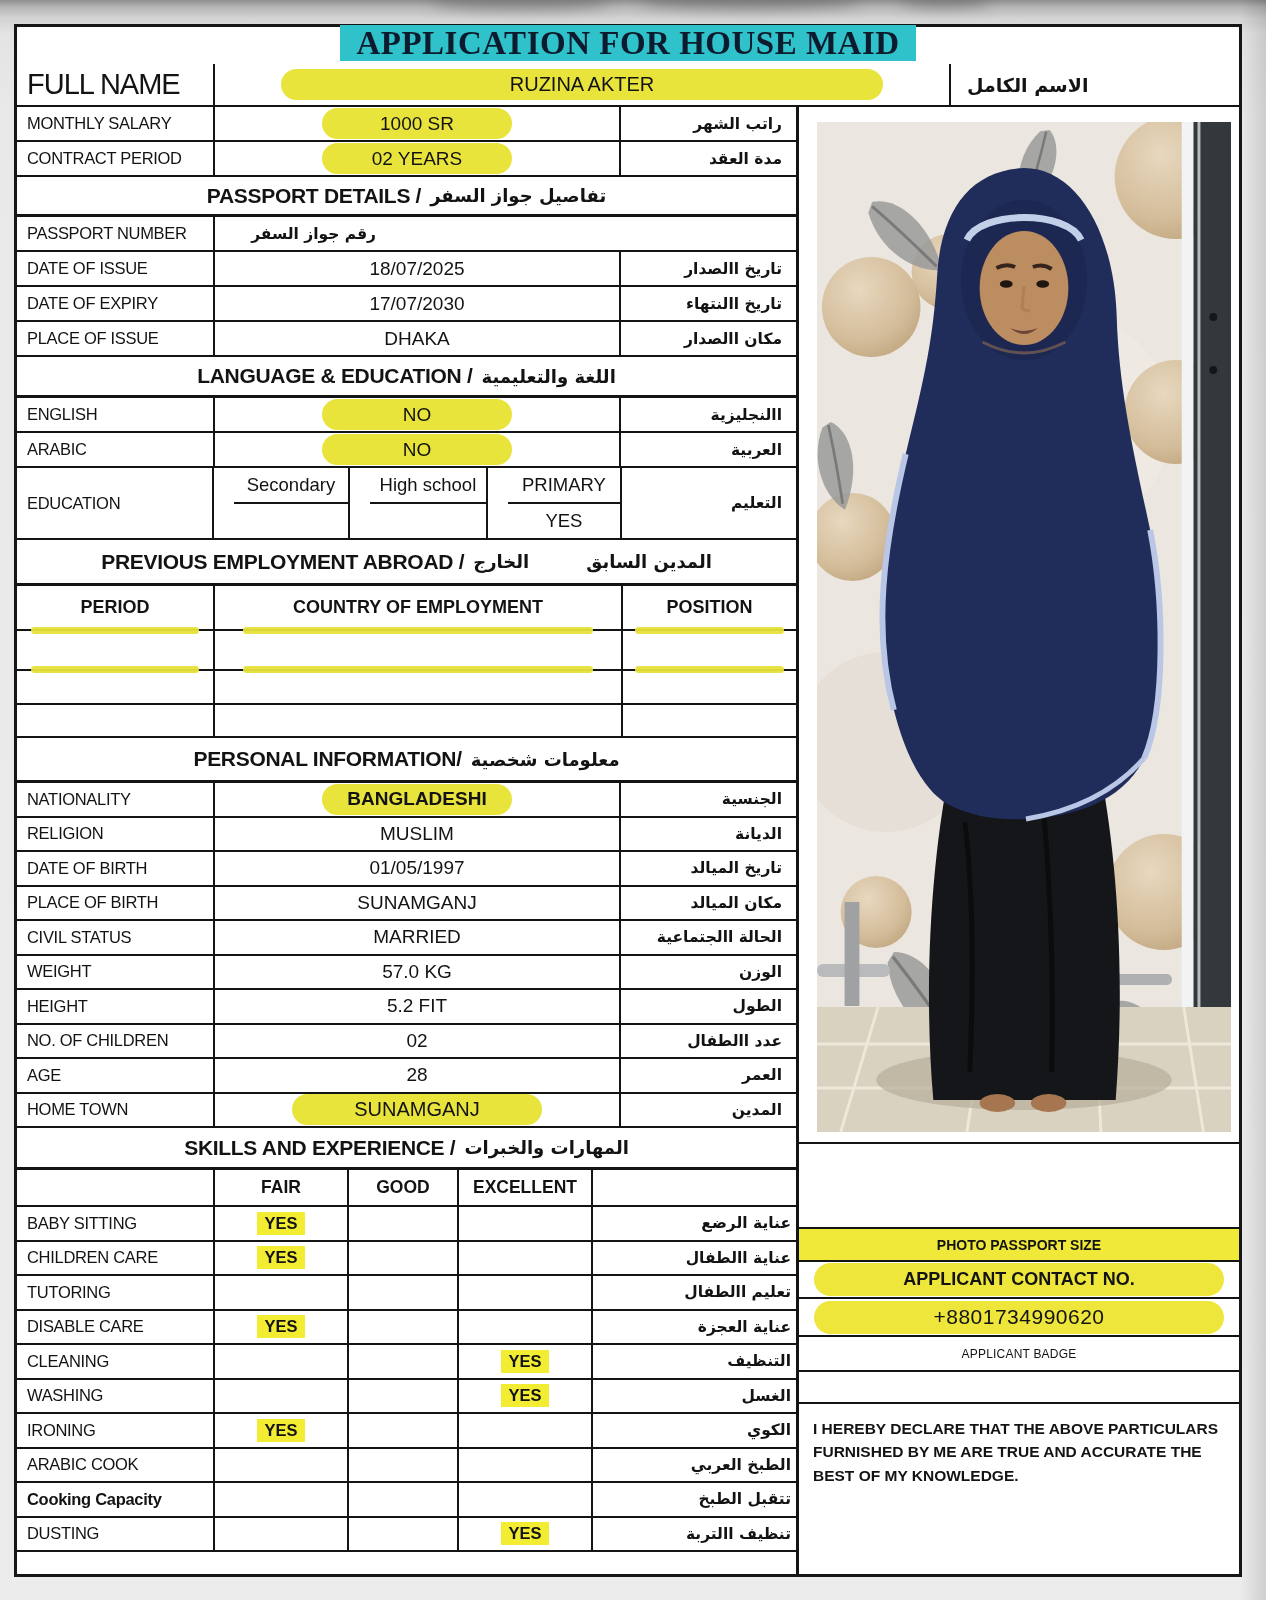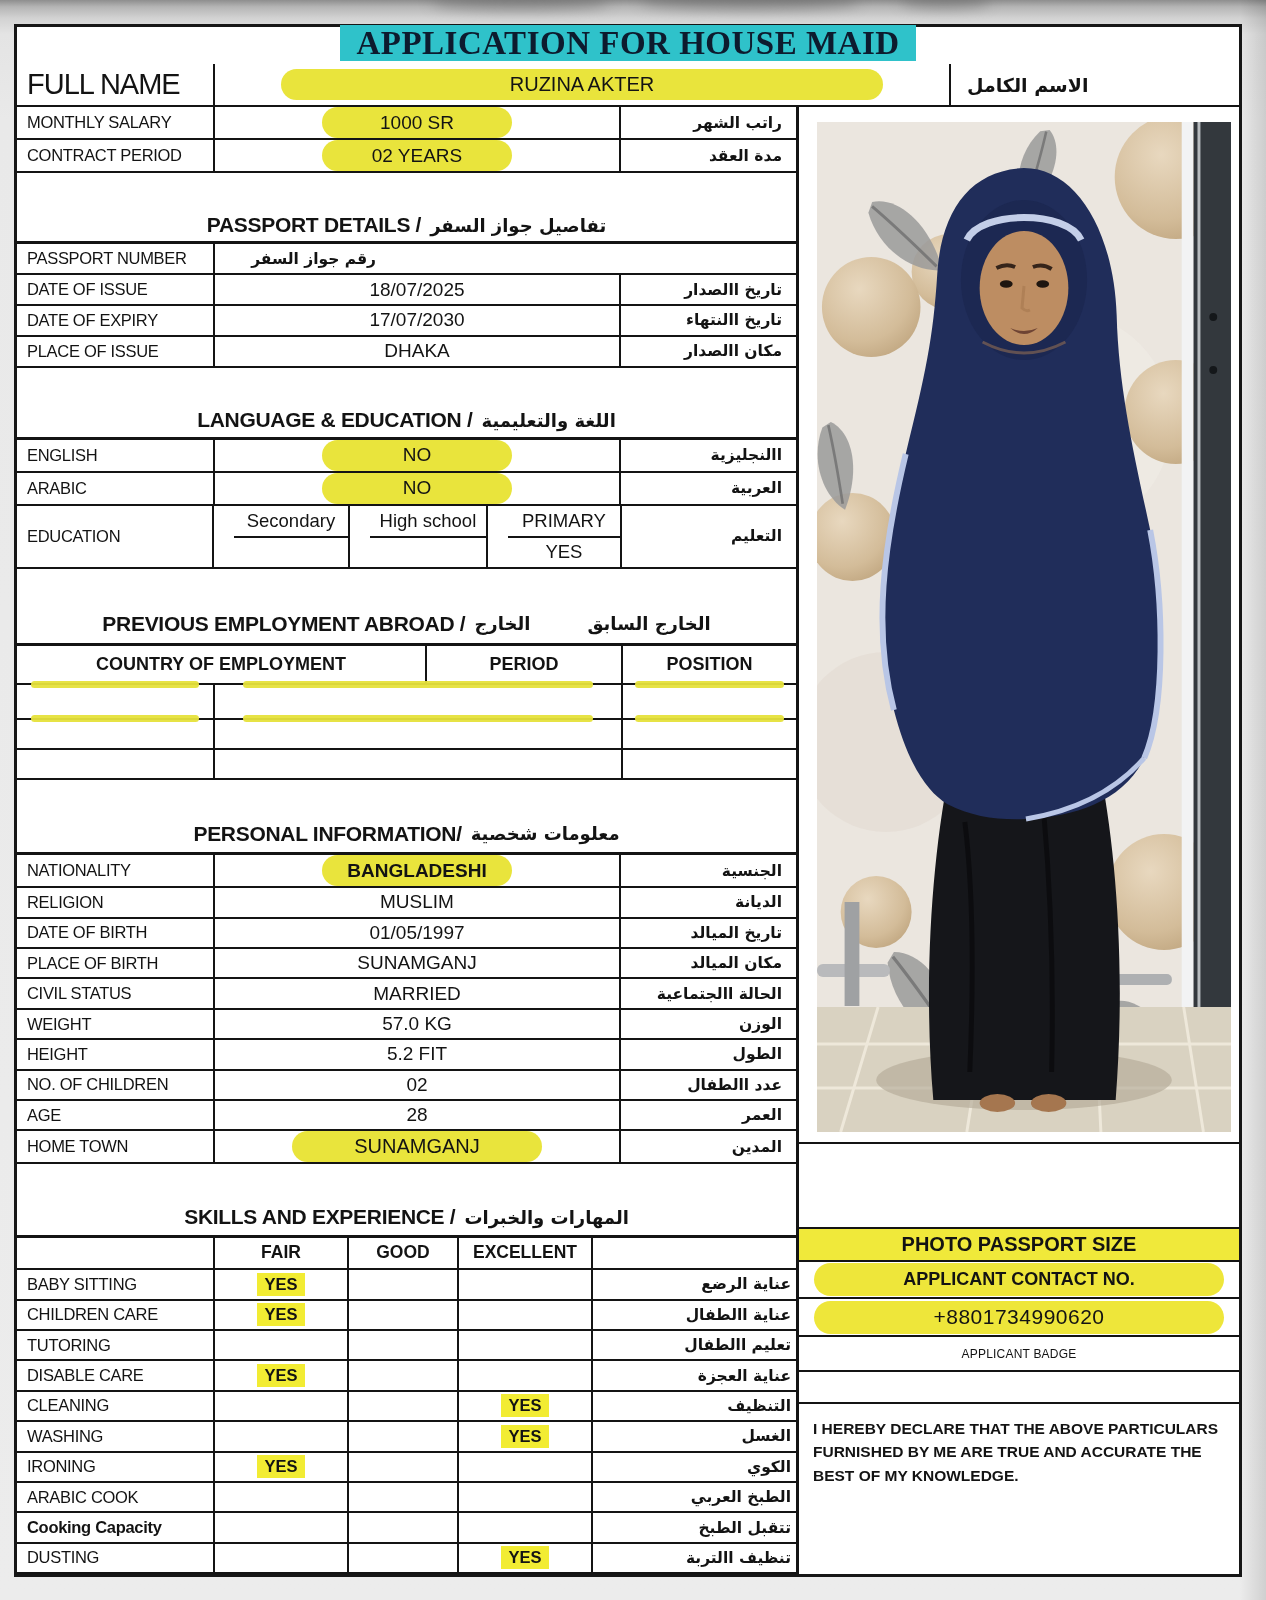--- a/index.html
+++ b/index.html
@@ -35,21 +35,21 @@
   .fullname-row{height:43px; border-bottom:2px solid #141414;}
   .fullname-row .lab{font-size:29px; letter-spacing:-1px;}
   .fn-ar{width:290px; justify-content:flex-start; padding-left:16px; font-size:19px;}
 
   .body{flex:1; display:flex; min-height:0;}
   .left{width:779px; display:flex; flex-direction:column;}
   .right{width:446px; border-left:3px solid #141414; display:flex; flex-direction:column;}
 
   
   .sec{height:40px; border-bottom:3px solid #141414; display:flex; align-items:center;
-       justify-content:center; gap:9px; font-weight:bold; font-size:21px; letter-spacing:-0.3px;margin-top:36px;}
+       justify-content:center; gap:9px; font-weight:bold; font-size:21px; letter-spacing:-0.3px;}
   .sec .sec-ar{font-family:"DejaVu Sans",sans-serif; font-size:18px; font-weight:bold;}
 
   
   .pill{background:#e9e43c; border-radius:17px; min-height:31px; display:flex;
         align-items:center; justify-content:center; padding:1px 0;}
   .pill-name{width:82%; font-size:20px;}
   .pill-m{width:47%;}
   .bold{font-weight:bold;}
   .hl-yes{background:#f2ec33; font-weight:bold; font-size:16.5px; padding:2px 7px;}
 
@@ -79,21 +79,21 @@
   .skrow .arc2{flex:1; font-family:"DejaVu Sans",sans-serif; font-weight:bold; font-size:15.5px;
     display:flex; align-items:center; justify-content:flex-end; padding-right:5px; border-left:2px solid #141414;}
   .pr{height:34.5px;}
   .filler{flex:1;}
 
   
   .photo-cell{height:1037px; border-bottom:2px solid #141414; padding:15px 8px 10px 18px; background:#fff;}
   .photo-cell svg{width:100%; height:100%; display:block;}
   .r-gap{height:85px; border-bottom:2px solid #141414;}
   .r-band{height:33px; border-bottom:2px solid #141414; background:#f0e93a; display:flex;
-    align-items:center; justify-content:center; font-weight:bold; font-size:20px;}
+    align-items:center; justify-content:center; font-weight:bold; font-size:14px;}
   .r-row{height:37px; border-bottom:2px solid #141414; display:flex; align-items:center; justify-content:center;}
   .rpill{background:#eee63a; border-radius:19px; width:93%; height:33px; display:flex;
     align-items:center; justify-content:center; font-weight:bold; font-size:18px;}
   .rpill.num{font-weight:normal; font-size:21px; letter-spacing:.5px;}
   .r-badge{font-weight:normal; font-size:12px; letter-spacing:.2px;}
   .r-gap2{height:32px; border-bottom:2px solid #141414;}
   .r-decl{flex:1; padding:13px 14px 0 14px; font-weight:bold; font-size:15.5px; line-height:1.5; text-align:left;}
 </style>
 </head>
 <body>
@@ -199,26 +199,26 @@
             <div class="ecell">PRIMARY</div>
             <div class="ecell">YES</div>
           </div>
         </div>
         <div class="cell arc">التعليم</div>
       </div>
 
       <div class="sec" style="height:46px">
         <span>PREVIOUS EMPLOYMENT ABROAD /</span>
         <span class="sec-ar">الخارج</span>
-        <span class="sec-ar" style="margin-left:48px">الخارج السابق</span>
+        <span class="sec-ar" style="margin-left:48px">المدين السابق</span>
       </div>
 
       <div class="row emp-h" style="height:45px">
+        <div class="cell emp-c1">PERIOD</div>
         <div class="cell emp-c2">COUNTRY OF EMPLOYMENT</div>
-        <div class="cell emp-c1">PERIOD</div>
         <div class="cell emp-c3">POSITION</div>
       </div>
       <div class="row" style="height:40px">
         <div class="cell emp-c1 streak-t streak-b"></div>
         <div class="cell emp-c2 streak-t streak-b"></div>
         <div class="cell emp-c3 streak-t streak-b"></div>
       </div>
       <div class="row h34">
         <div class="cell emp-c1"></div>
         <div class="cell emp-c2"></div>

